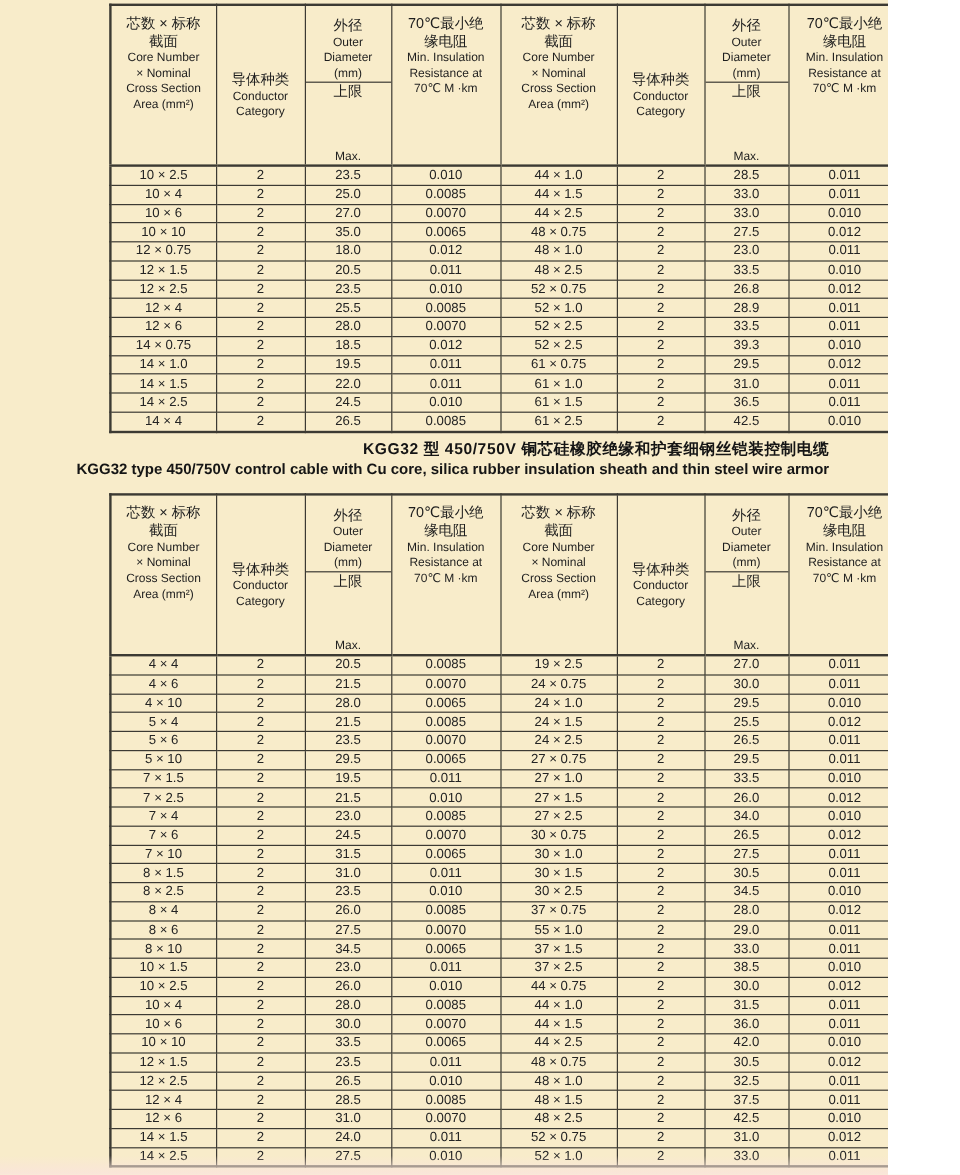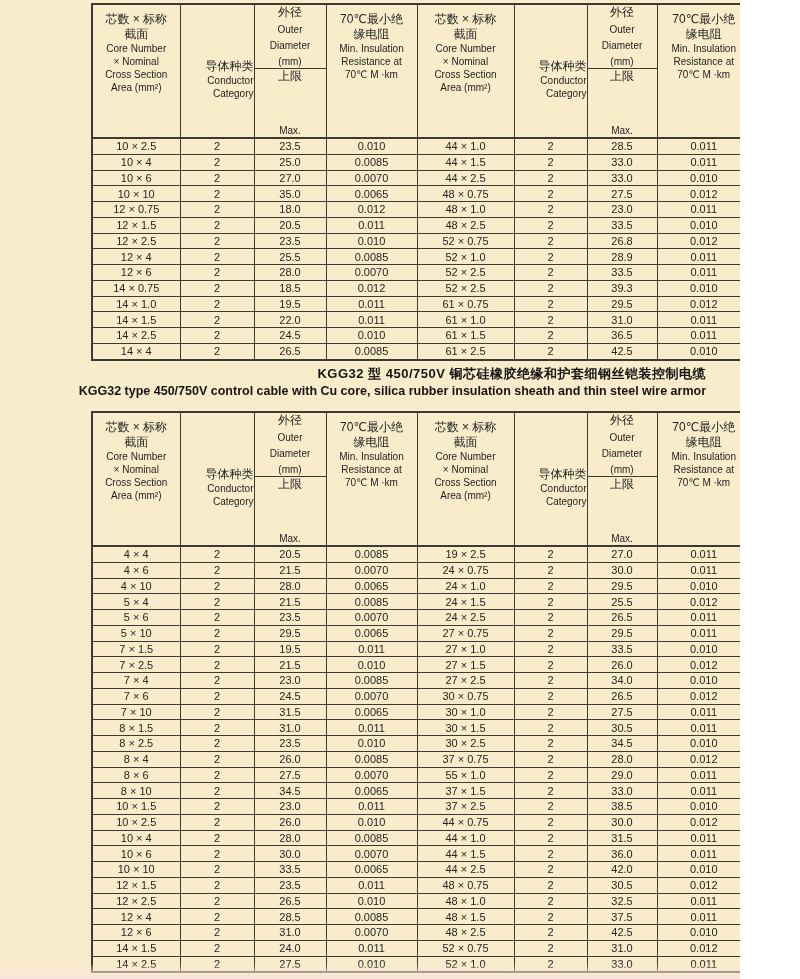--- a/index.html
+++ b/index.html
@@ -31,30 +31,30 @@
   col.c-spec2 { width:97px; }
   col.c-cond2 { width:73px; }
   col.c-dia2  { width:70px; }
   col.c-res2  { width:94px; }
   th, td {
     border:1.4px solid var(--line, #3c3a33);
     padding:0; text-align:center; font-weight:normal;
   }
   thead th { height:104px; vertical-align:top; border-bottom:2.2px solid var(--line, #3c3a33); }
   .hcell { display:flex; flex-direction:column; justify-content:flex-start; height:100%; padding-top:7px; box-sizing:border-box; }
-  .hcell.vcenter { justify-content:center; padding-top:16px;align-items:flex-end; }
+  .hcell.vcenter { justify-content:center; padding-top:16px; }
   .zh { font-size:12px; line-height:15px; color:#1e1e1e; }
   .en { font-size:10px; line-height:13px; color:#1e1e1e; }
   .dia-wrap { display:flex; flex-direction:column; height:100%; }
   .dia-top { height:64px; box-sizing:border-box; border-bottom:1.4px solid var(--line, #3c3a33);
-             display:flex; flex-direction:column; justify-content:space-between; }
+             display:flex; flex-direction:column; justify-content:flex-end; }
   .dia-bot { flex:1; display:flex; flex-direction:column; justify-content:center;gap:40px; }
   tbody td { height:14.75px; font-size:11px; color:#242424; white-space:nowrap; overflow:hidden; }
   .titles {
-    position:absolute; top:366px; right:34px; text-align:right; color:#151515;
+    position:absolute; top:366px; right:49px; text-align:right; color:#151515;
   }
   .title-zh { font-size:13px; font-weight:bold; line-height:16px; letter-spacing:0.5px; }
   .title-en { font-size:12.5px; font-weight:bold; line-height:15px; margin-top:2px; }
 </style>
 </head>
 <body>
 
 <div class="page">
 
   <table class="spec" id="t1">

